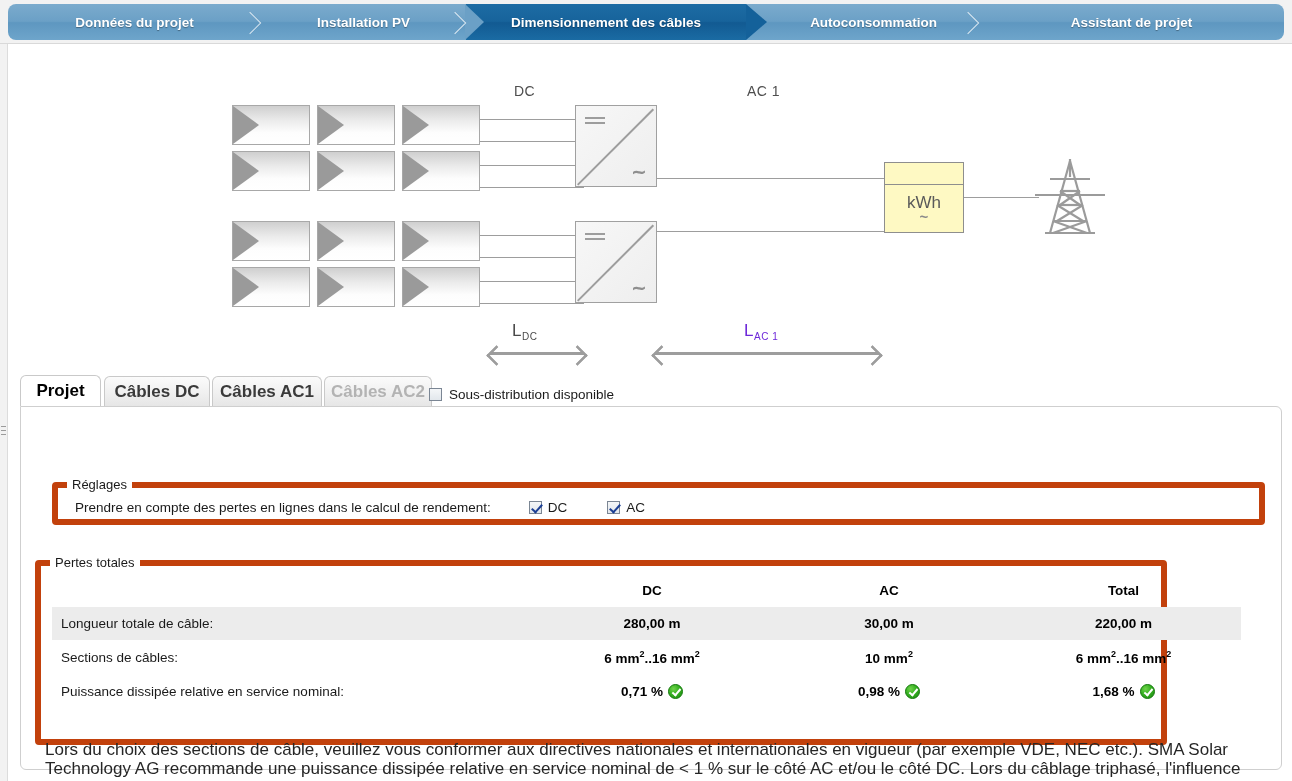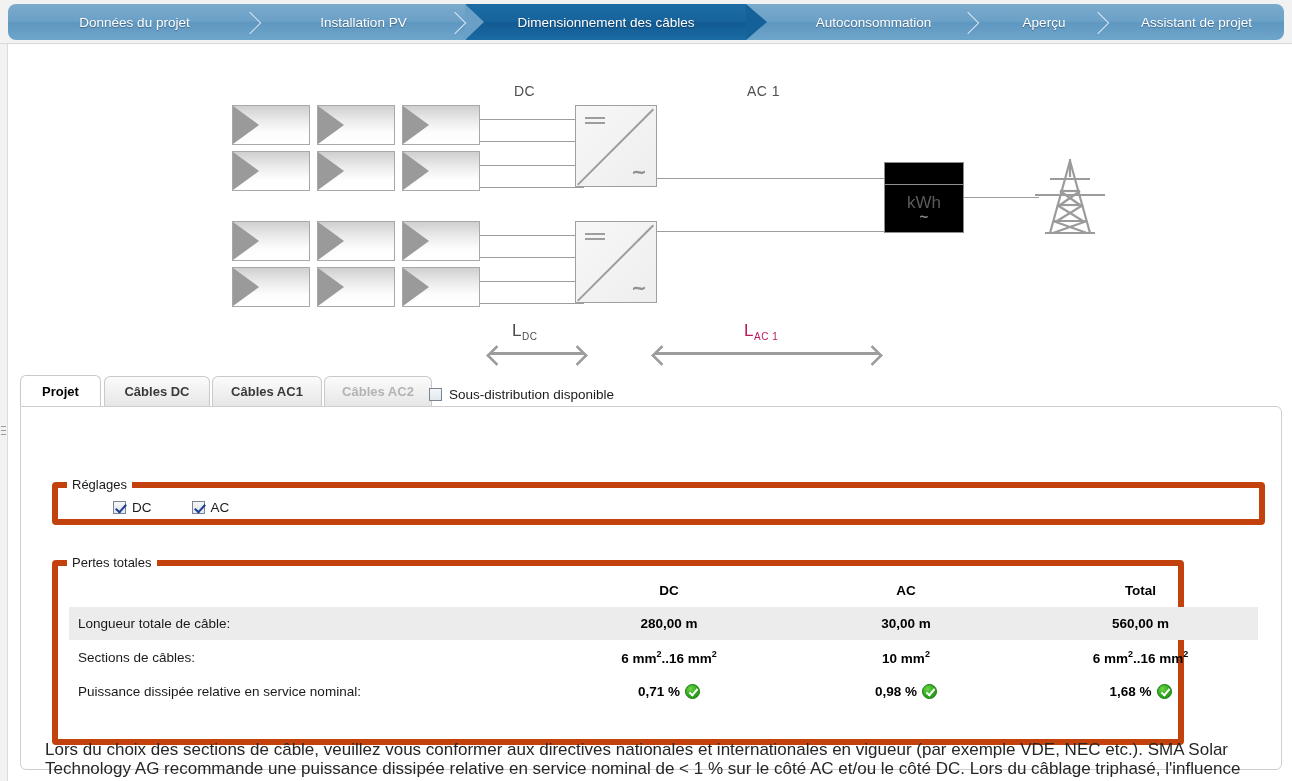--- a/index.html
+++ b/index.html
@@ -30,21 +30,21 @@
     overflow: hidden;
     display: flex;
     align-items: stretch;
   }
   .wz-step {
     position: relative;
     display: flex;
     align-items: center;
     justify-content: center;
     color: #ffffff;
-    font-weight: normal;
+    font-weight: bold;
     font-size: 13.5px;
     text-shadow: 0 1px 1px rgba(0,0,0,.35);
     white-space: nowrap;
     cursor: pointer;
   }
   .wz-step.active {
     background: linear-gradient(to bottom, #1d6ca4 0%, #17639b 48%, #125a92 52%, #1a6ba3 100%);
   }
   
   .wz-sep {
@@ -186,21 +186,21 @@
   .wire {
     position: absolute;
     background: #9d9d9d;
     height: 1px;
   }
 
   
   #meter {
     position: absolute;
     border: 1px solid #8e8e8e;
-    background: #000000;
+    background: #fef9c3;
   }
   #meter .top {
     height: 22px;
     border-bottom: 1px solid #8e8e8e;
   }
   #meter .lbl {
     text-align: center;
     font-size: 17px;
     color: #5a5a5a;
     padding-top: 8px;
@@ -248,21 +248,21 @@
     width: 1262px; height: 30px;
   }
   .tab {
     position: absolute;
     bottom: 0;
     height: 30px;
     padding: 0 16px;
     display: flex;
     align-items: center;
     justify-content: center;
-    font-size: 13px;
+    font-size: 17px;
     font-weight: bold;
     color: #3a3a3a;
     border: 1px solid #c9c9c9;
     border-bottom: none;
     border-radius: 6px 6px 0 0;
     background: linear-gradient(to bottom, #fbfbfb 0%, #efefef 60%, #e6e6e6 100%);
     cursor: pointer;
     white-space: nowrap;
   }
   .tab.selected {
@@ -335,21 +335,21 @@
     display: flex;
     align-items: center;
     white-space: nowrap;
   }
   #settings-row .q { font-size: 13.5px; }
   #settings-row .cbwrap {
     display: flex; align-items: center; gap: 6px;
     font-size: 13.5px;
   }
 
-  #grp-losses { left: 31px; top: 148px; width: 1132px; height: 190px; }
+  #grp-losses { left: 14px; top: 148px; width: 1132px; height: 190px; }
 
   table.losses {
     position: absolute;
     left: 11px; top: 7px;
     width: 1189px;
     border-collapse: collapse;
     font-size: 13.5px;
   }
   table.losses th {
     font-weight: bold;
@@ -422,24 +422,20 @@
       <span class="wz-notch"></span>
       <span>Dimensionnement des câbles</span>
       <span class="wz-tip"></span>
     </div>
 
     <div class="wz-step" style="flex:0 0 233px; padding-left:22px;">
       <span>Autoconsommation</span>
       <span class="wz-sep"></span>
     </div>
 
-    <div class="wz-step" style="flex:0 0 130px;">
-      <span>Aperçu</span>
-      <span class="wz-sep"></span>
-    </div>
 
     <div class="wz-step" style="flex:1 1 auto;">
       <span>Assistant de projet</span>
     </div>
 
   </div>
 </div>
 
 <div id="left-strip">
   <div id="left-handle">
@@ -527,21 +523,21 @@
         <line x1="56" y1="66" x2="22" y2="78"></line>
         <line x1="14" y1="78" x2="64" y2="78"></line>
       </g>
     </svg>
 
     <div class="dlabel" style="left:503px; top:276px; font-size:17px; color:#4a4a4a;">
       <span>L</span><sub>DC</sub>
     </div>
     <div class="dimline" style="left:481px; top:307px; width:94px;"></div>
 
-    <div class="dlabel" style="left:735px; top:276px; font-size:17px; color:#be185d;">
+    <div class="dlabel" style="left:735px; top:276px; font-size:17px; color:#6d28d9;">
       <span>L</span><sub>AC 1</sub>
     </div>
     <div class="dimline" style="left:646px; top:307px; width:224px;"></div>
 
   </div>
 
   <div id="tabstrip">
     <div class="tab selected" style="left:0px; width:81px;">Projet</div>
     <div class="tab" style="left:84px; width:106px;">Câbles DC</div>
     <div class="tab" style="left:192px; width:110px;margin-top:27px;">Câbles AC1</div>
@@ -551,20 +547,21 @@
       <span class="cbx"></span>
       <span class="lbl">Sous-distribution disponible</span>
     </div>
   </div>
 
   <div id="panel">
 
     <fieldset class="grp" id="grp-settings">
       <legend>Réglages</legend>
       <div id="settings-row">
+        <span class="q">Prendre en compte des pertes en lignes dans le calcul de rendement:</span>
 
         <span class="cbwrap" style="margin-left:38px;">
           <span class="cbx checked"></span>
           <span>DC</span>
         </span>
 
         <span class="cbwrap" style="margin-left:40px;">
           <span class="cbx checked"></span>
           <span>AC</span>
         </span>
@@ -587,21 +584,21 @@
             <th>DC</th>
             <th>AC</th>
             <th>Total</th>
           </tr>
         </thead>
         <tbody>
           <tr class="alt">
             <td class="rowlbl">Longueur totale de câble:</td>
             <td>280,00 m</td>
             <td>30,00 m</td>
-            <td>560,00 m</td>
+            <td>220,00 m</td>
           </tr>
           <tr>
             <td class="rowlbl">Sections de câbles:</td>
             <td>6 mm<sup>2</sup>..16 mm<sup>2</sup></td>
             <td>10 mm<sup>2</sup></td>
             <td>6 mm<sup>2</sup>..16 mm<sup>2</sup></td>
           </tr>
           <tr>
             <td class="rowlbl">Puissance dissipée relative en service nominal:</td>
             <td>

